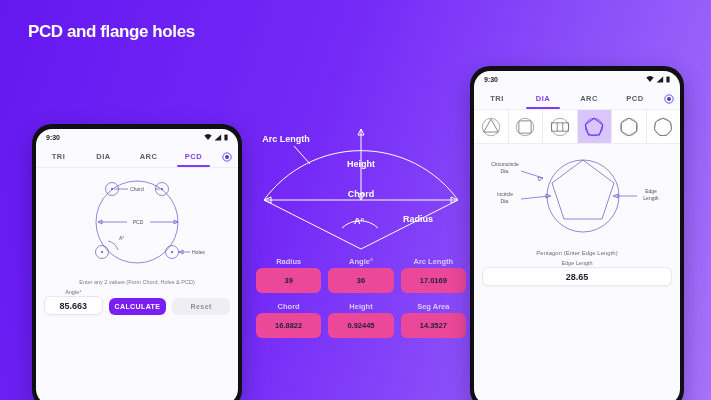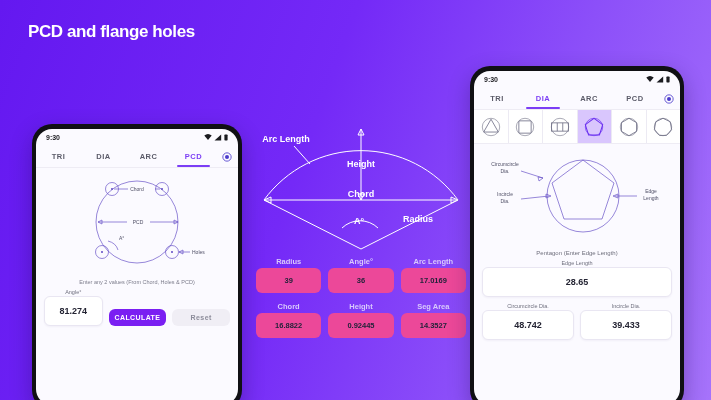--- a/index.html
+++ b/index.html
@@ -136,21 +136,21 @@
     font-size: 5.5px;
     color: #6f6f7e;
     margin-bottom: 1px;
     white-space: nowrap;
   }
   .field-box {
     width: 100%;
     background: #ffffff;
     border: 1px solid #e9e6f2;
     border-radius: 6px;
-    height: 30px;
+    height: 19px;
     display: flex; align-items: center; justify-content: center;
     font-size: 9px;
     font-weight: 700;
     color: #242433;
     box-shadow: 0 1px 2px rgba(60,30,120,.05);
   }
   .field.half { flex: 0 0 31.5%; }
 
   .btn {
     flex: 1;
@@ -266,21 +266,21 @@
         <text class="dlabel" x="130" y="82">Holes</text>
       </svg>
     </div>
 
     <div class="hint">Enter any 2 values (From Chord, Holes &amp; PCD)</div>
 
 
     <div class="field-row">
       <div class="field half">
         <div class="field-label">Angle°</div>
-        <div class="field-box">81.274</div>
+        <div class="field-box">85.663</div>
       </div>
       <div class="btn btn-primary">CALCULATE</div>
       <div class="btn btn-ghost">Reset</div>
     </div>
 
   </div>
 </div>
 
 <div id="center-block">
 
@@ -428,25 +428,15 @@
 
     <div class="caption">Pentagon (Enter Edge Length)</div>
 
     <div class="field-row">
       <div class="field">
         <div class="field-label">Edge Length</div>
         <div class="field-box">28.65</div>
       </div>
     </div>
 
-    <div class="field-row">
-      <div class="field">
-        <div class="field-label">Circumcircle Dia.</div>
-        <div class="field-box">48.742</div>
-      </div>
-      <div class="field">
-        <div class="field-label">Incircle Dia.</div>
-        <div class="field-box">39.433</div>
-      </div>
-    </div>
 
   </div>
 </div>
 
 </body></html>

